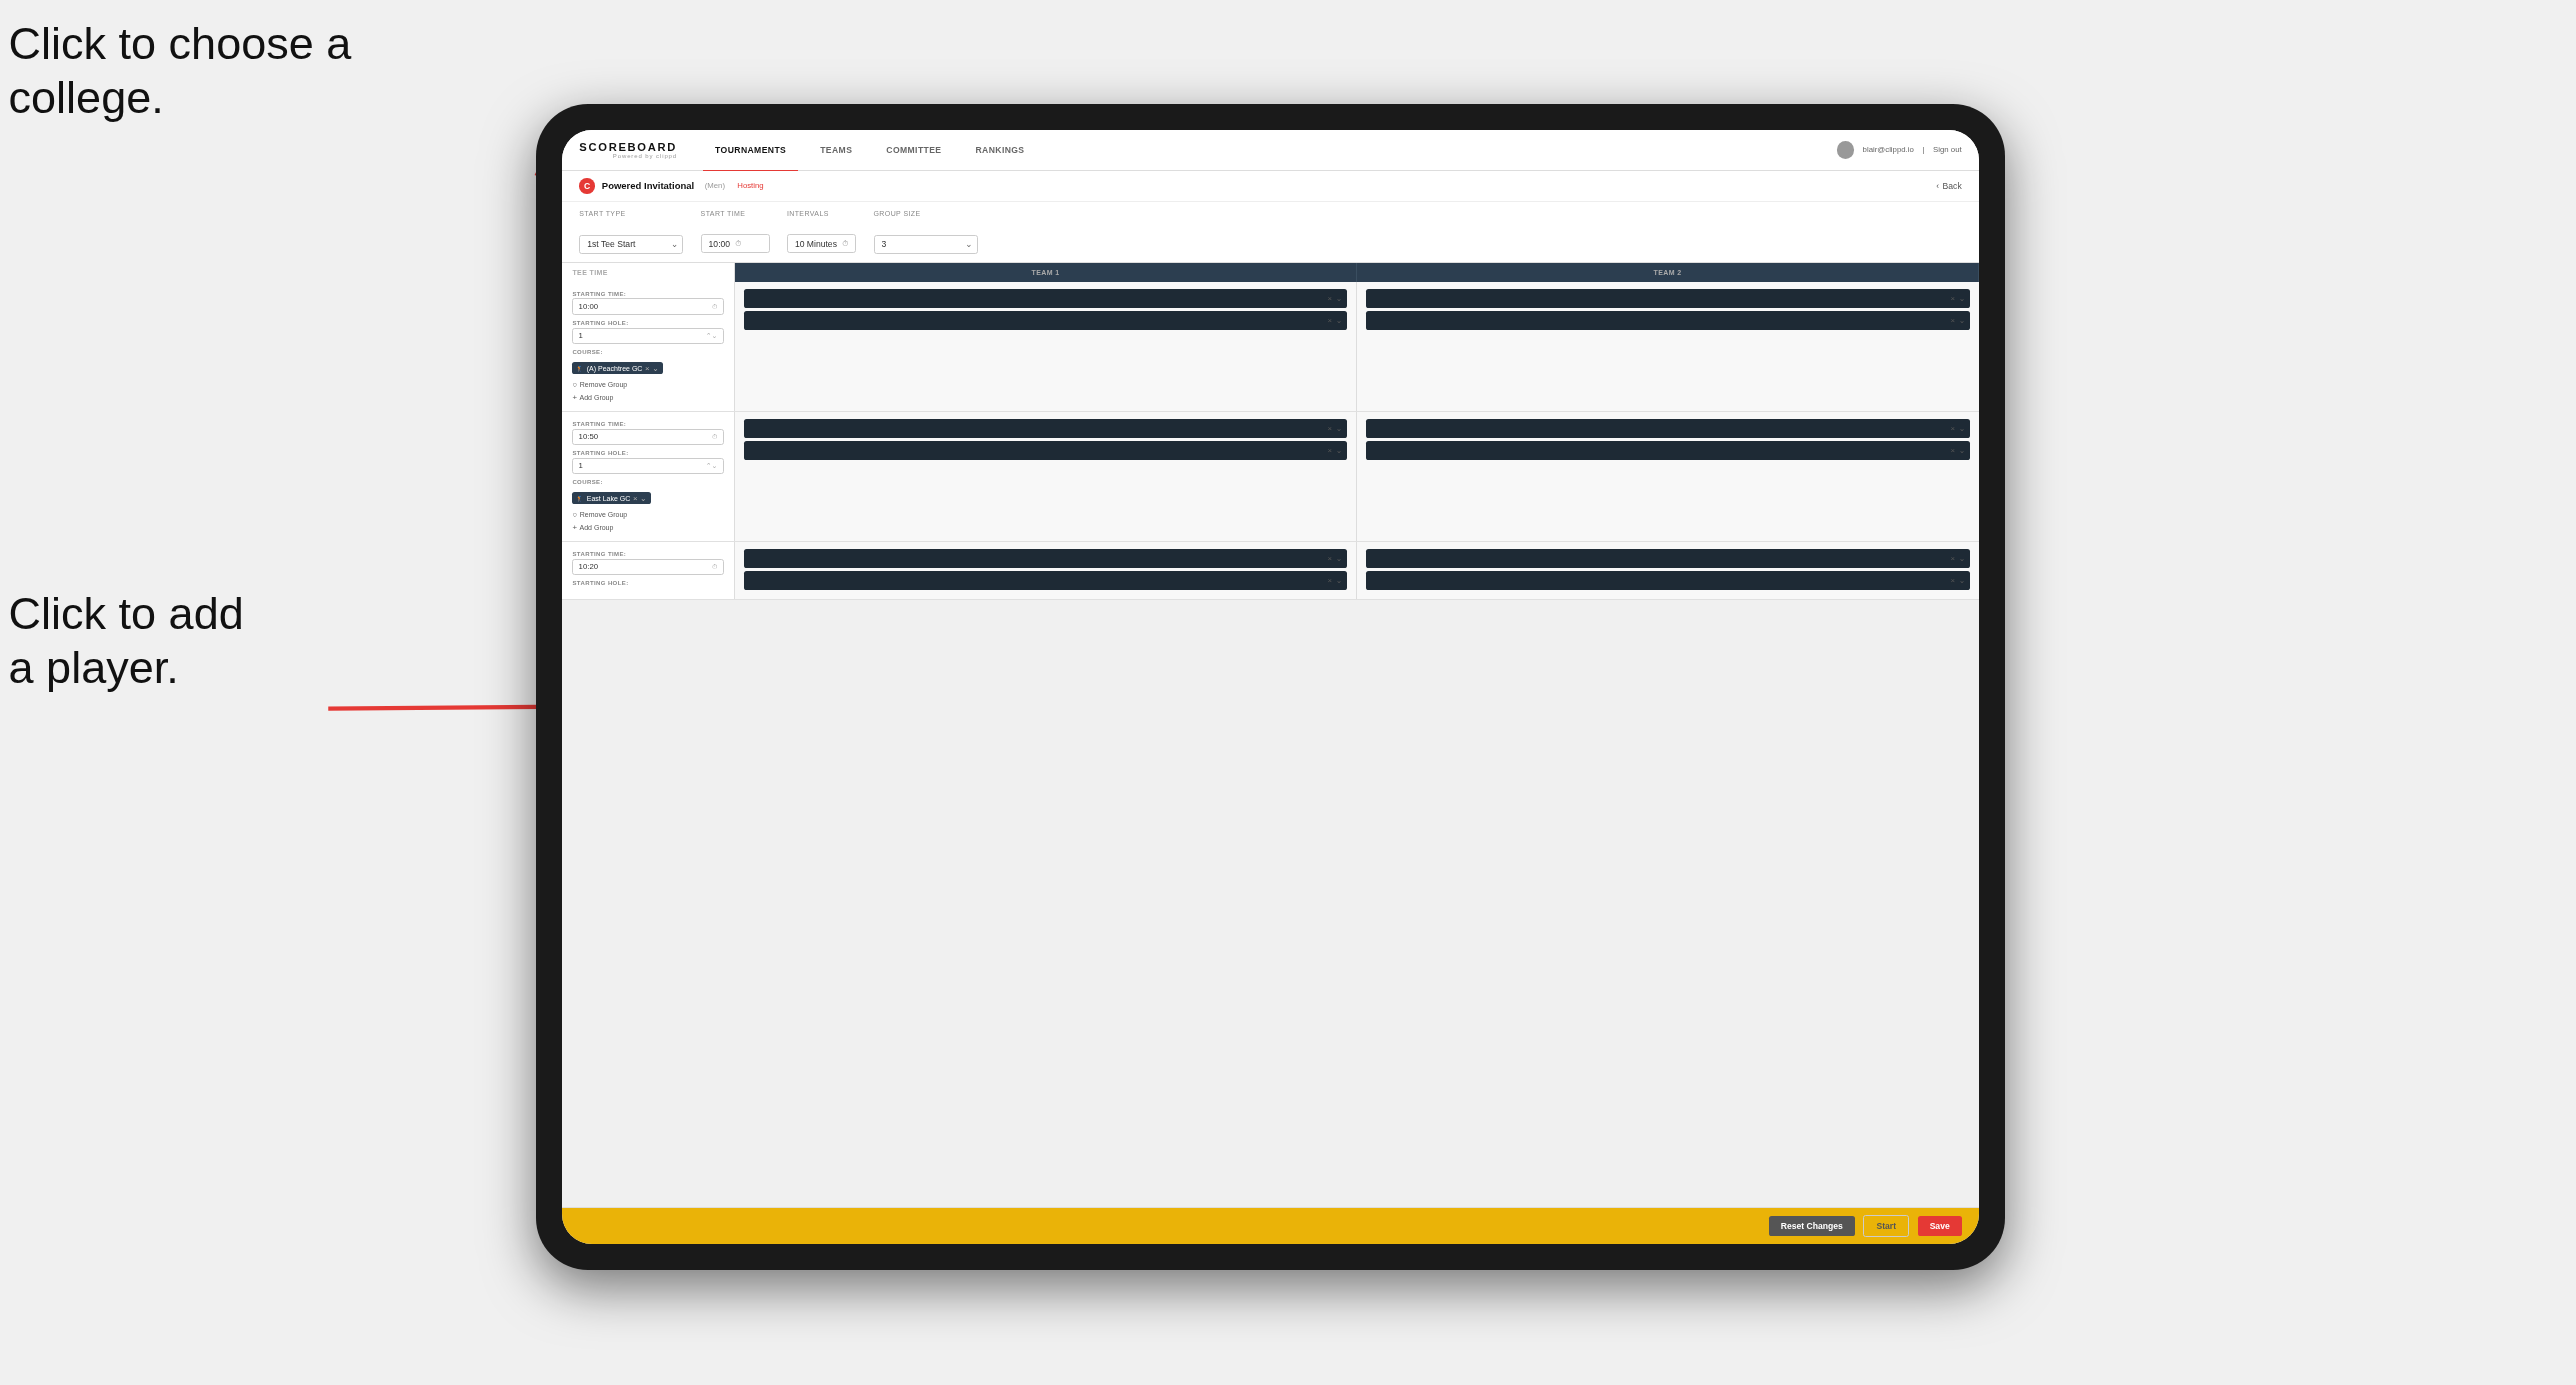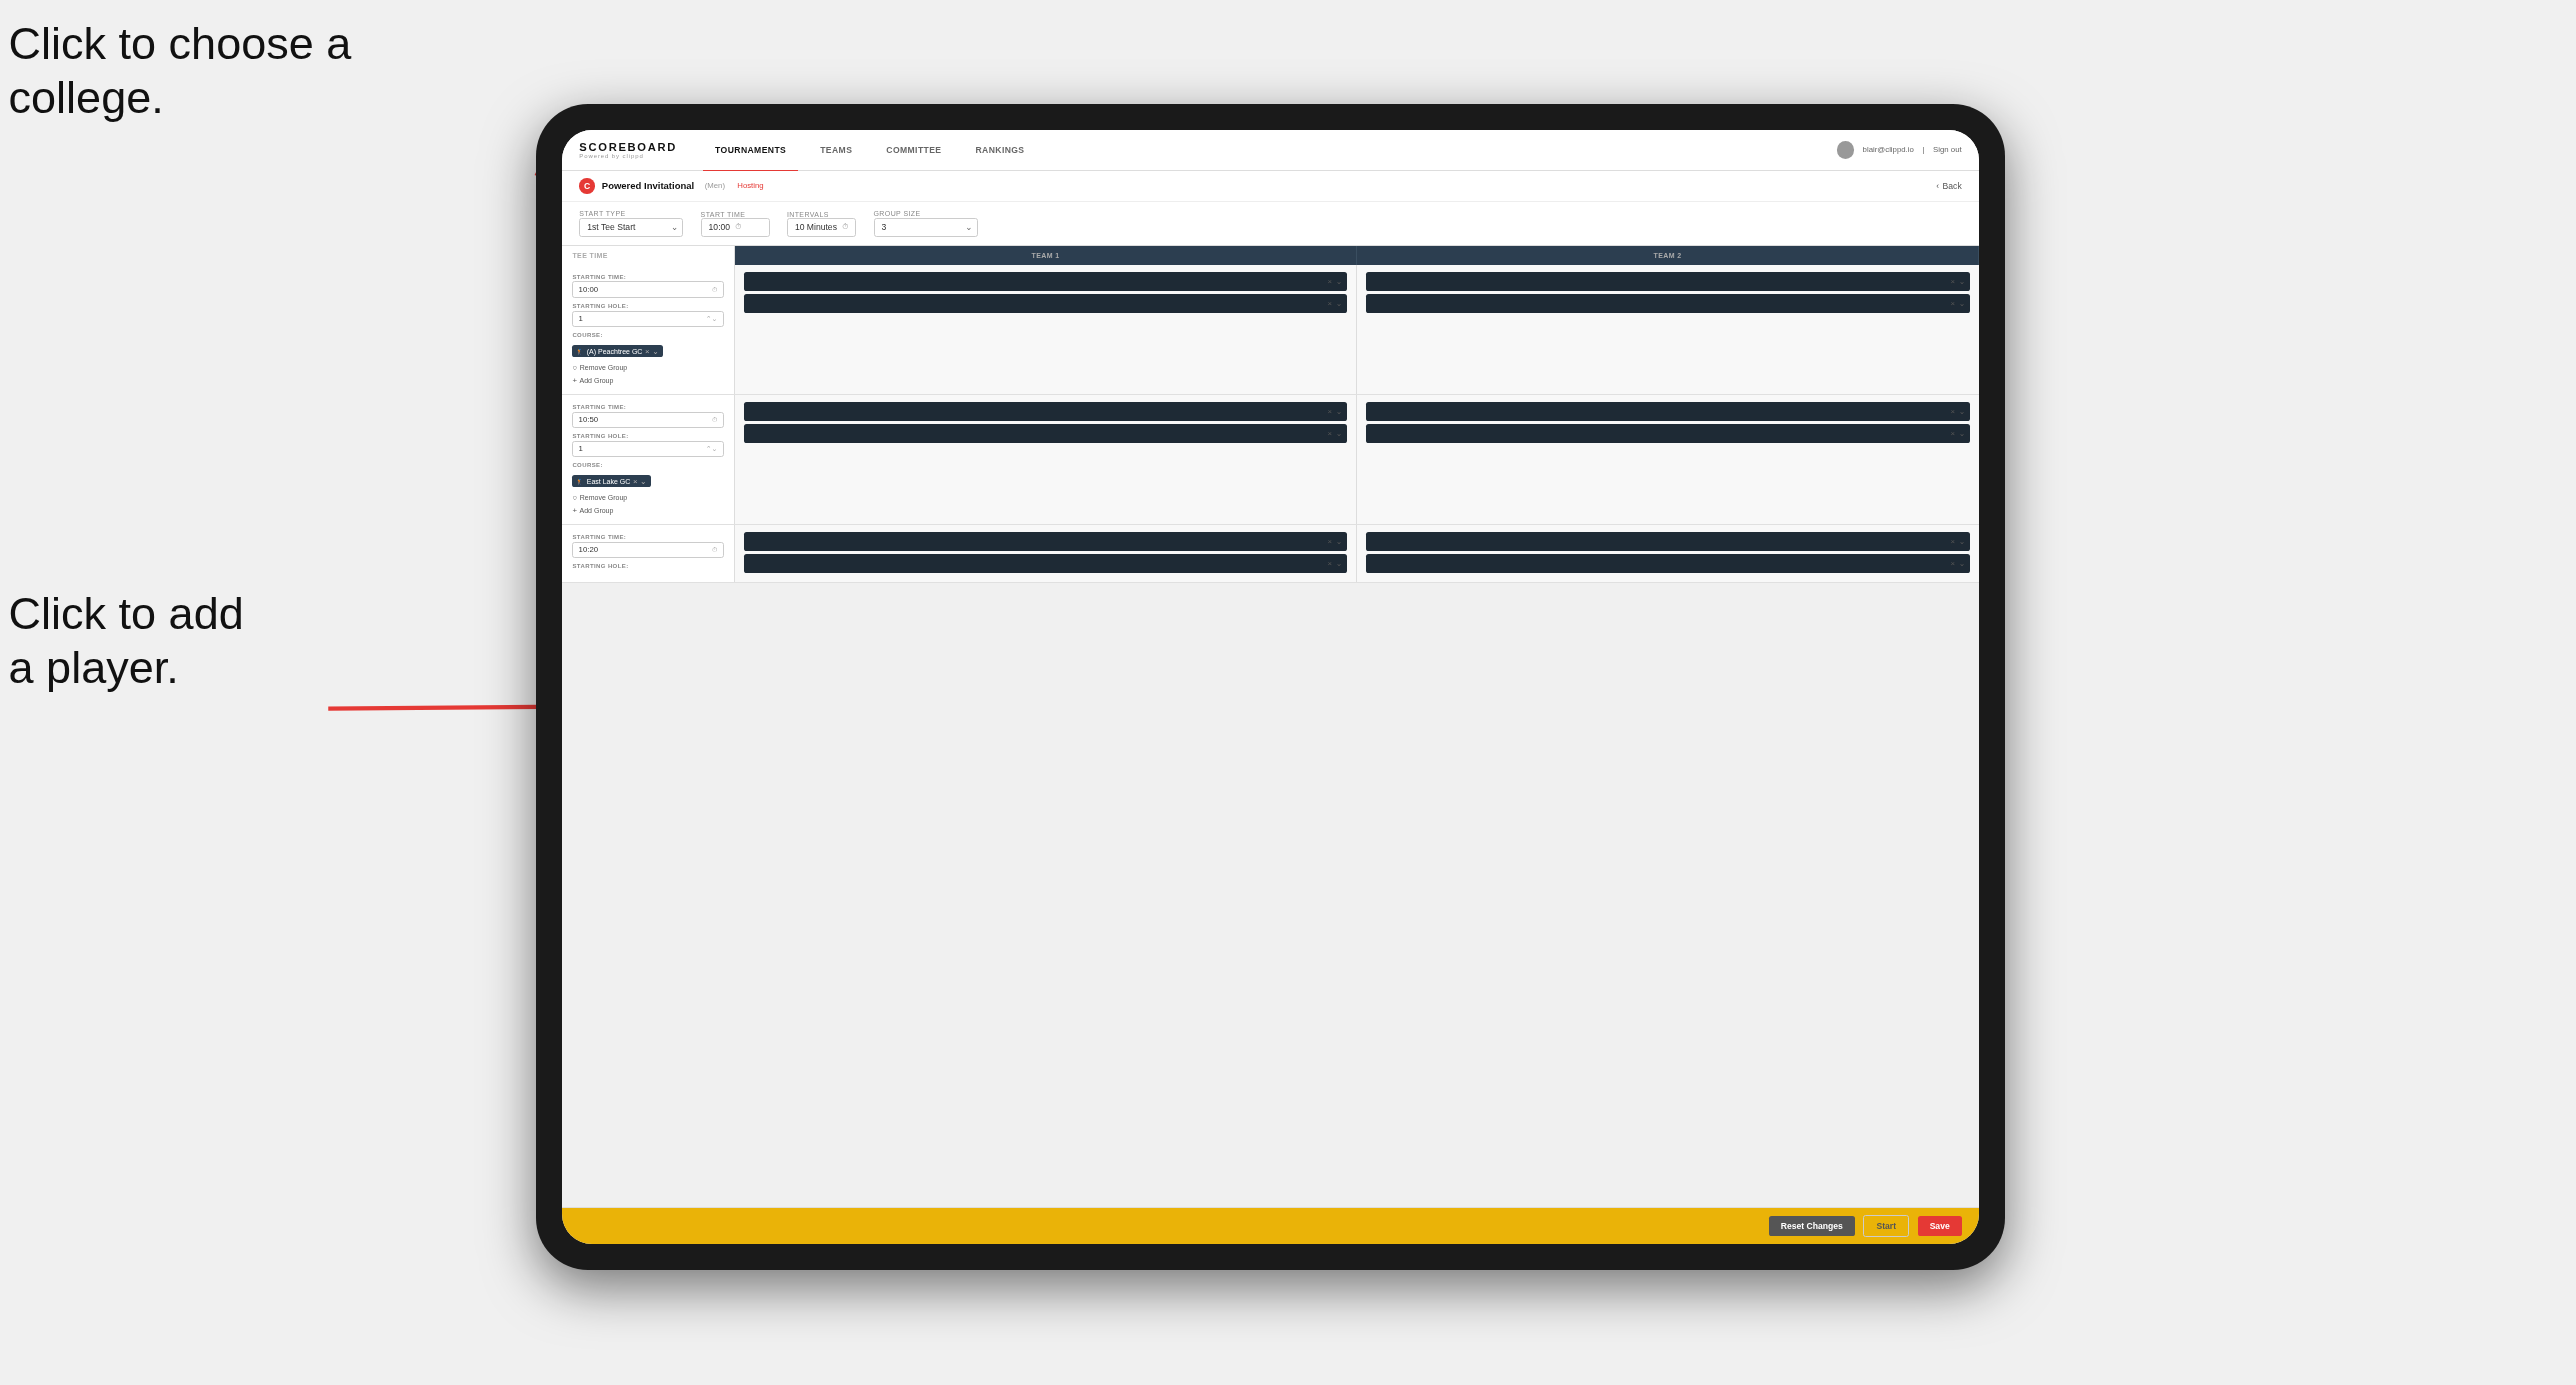--- a/index.html
+++ b/index.html
@@ -60,20 +60,21 @@
       display: flex;
       align-items: center;
       height: 41px;
       flex-shrink: 0;
     }
 
     .logo-area {
       display: flex;
       flex-direction: column;
       margin-right: 26px;
+      align-items: flex-end;
     }
 
     .logo-text {
       font-size: 11.2px;
       font-weight: 800;
       letter-spacing: 1.7px;
       color: #111;
     }
 
     .logo-sub {
@@ -185,22 +186,21 @@
       padding: 8.6px 17.3px;
       display: flex;
       gap: 17.3px;
       border-bottom: 0.9px solid #ddd;
       flex-shrink: 0;
     }
 
     .form-group {
       display: flex;
       flex-direction: column;
-      gap: 0;
-      justify-content: flex-end;
+      gap: 17px;
     }
 
     .form-label {
       font-size: 7px;
       color: #888;
       text-transform: uppercase;
       letter-spacing: 0.4px;
     }
 
     .form-select {

